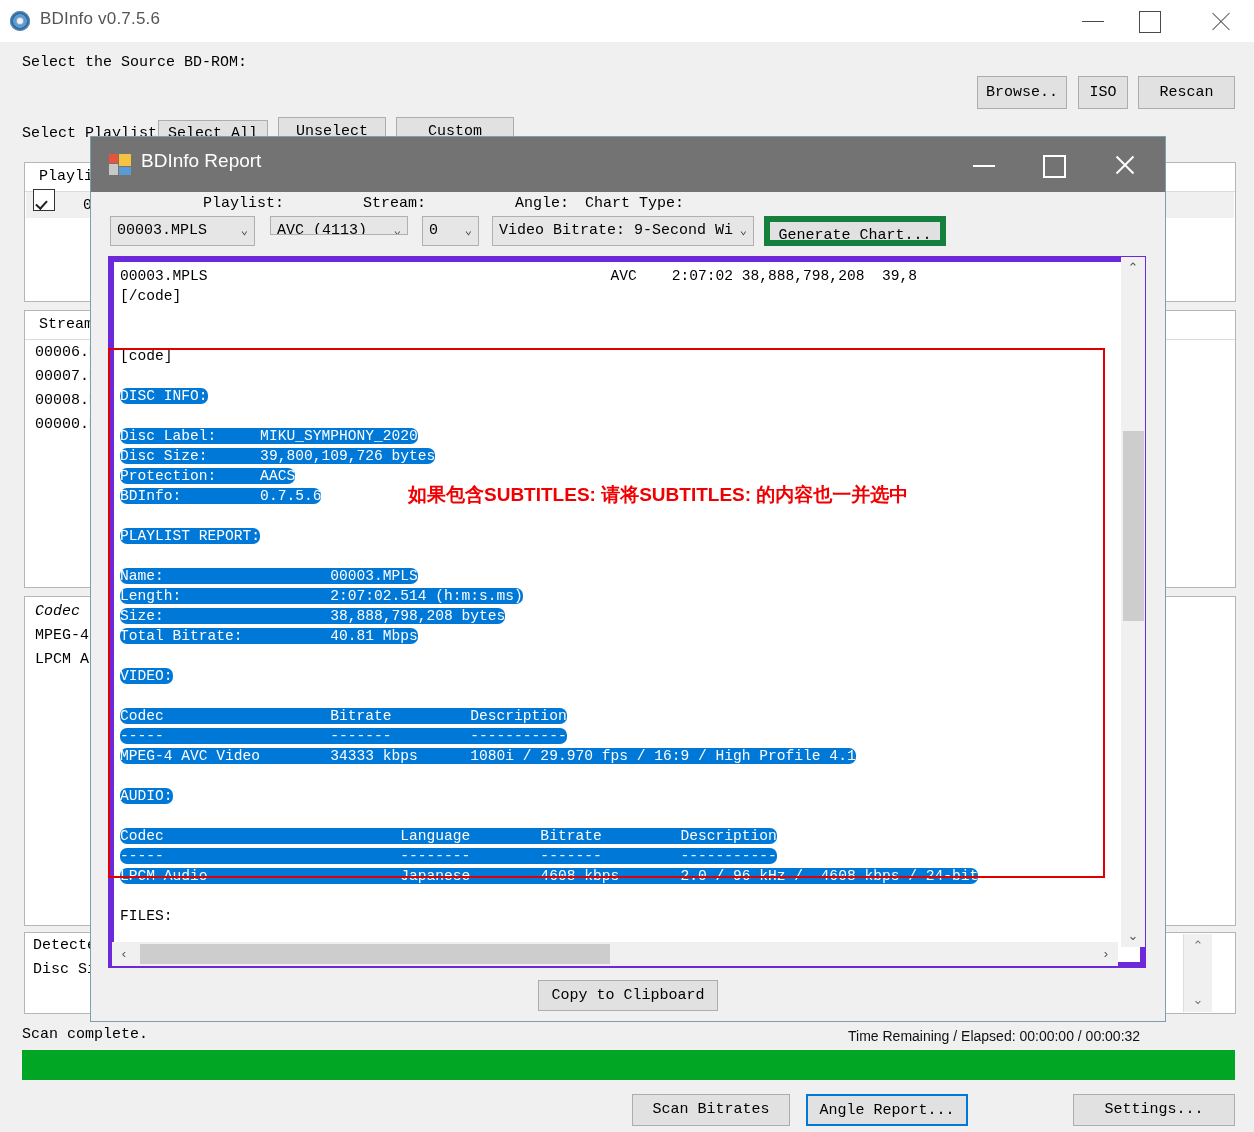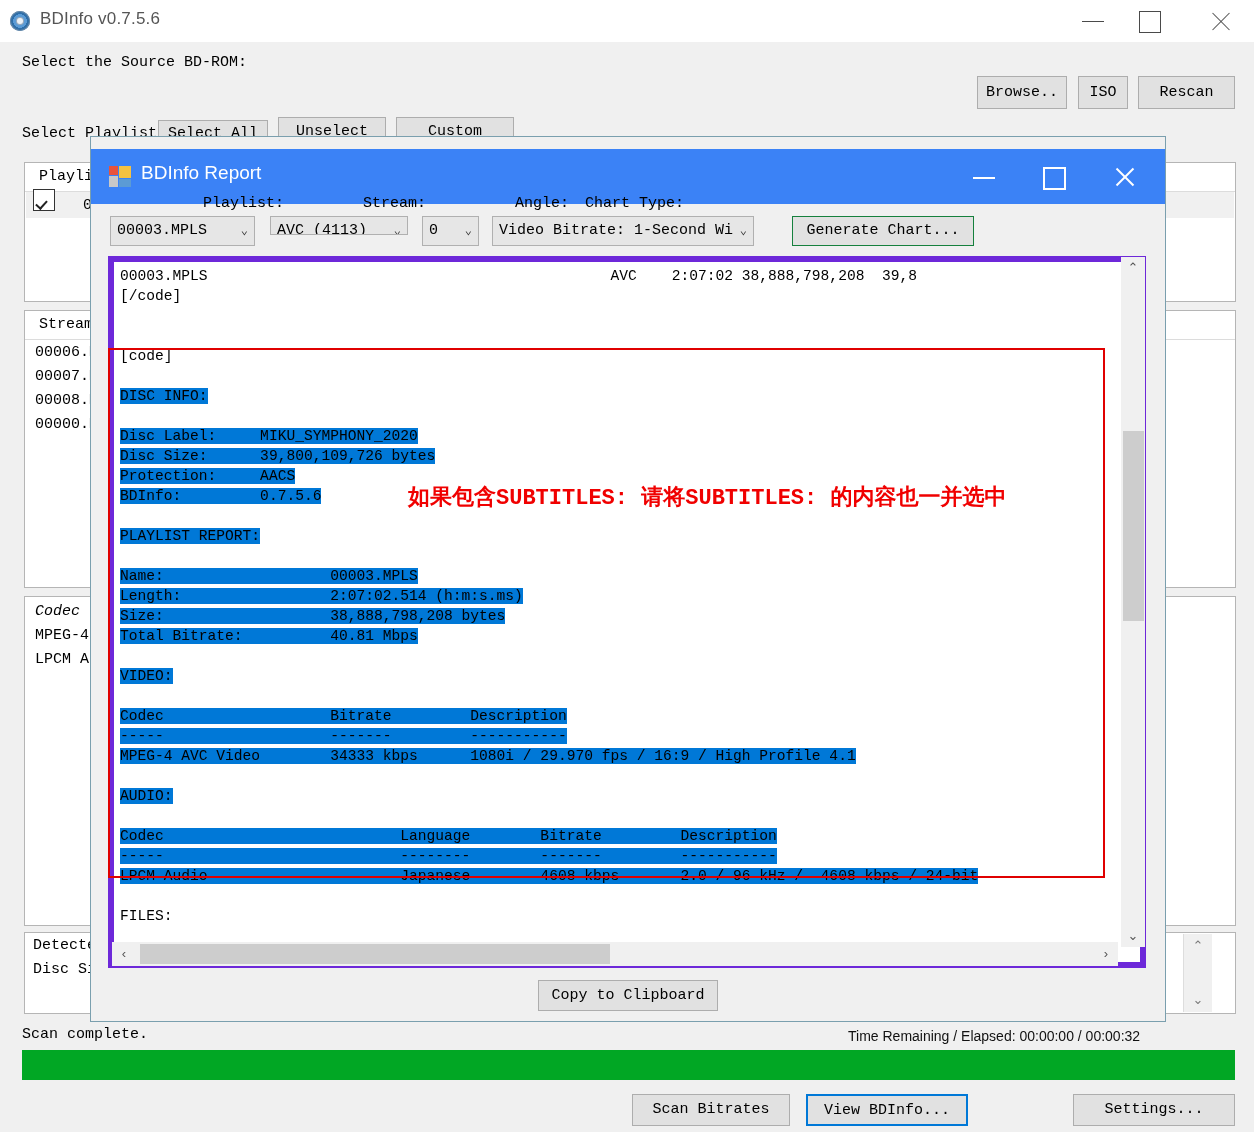--- a/index.html
+++ b/index.html
@@ -74,21 +74,21 @@
   #status-text{left:22px;top:1026px;}
   #time-text{position:absolute;left:848px;top:1028px;font-size:14px;color:#111;white-space:nowrap;}
   #progress-outer{position:absolute;left:22px;top:1050px;width:1213px;height:30px;background:#01a724;border:0;}
   #btn-scan{left:632px;top:1094px;width:158px;height:32px;line-height:30px;}
   #btn-viewreport{left:806px;top:1094px;width:162px;height:32px;line-height:30px;border:2px solid #0078d7;background:#e1e1e1;}
   #btn-settings{left:1073px;top:1094px;width:162px;height:32px;line-height:30px;}
 
   
   #dialog{position:absolute;left:91px;top:137px;width:1074px;height:884px;background:#f0f0f0;
     box-shadow:0 0 0 1px #7a9fae;}
-  #dlg-titlebar{position:absolute;left:0;top:0;width:1074px;height:55px;background:#3b82f6;margin-top:12px;}
+  #dlg-titlebar{position:absolute;left:0;top:0;width:1074px;height:55px;background:#737373;}
   #dlg-icon{position:absolute;left:18px;top:17px;width:22px;height:21px;}
   #dlg-icon i{position:absolute;display:block;}
   #dlg-icon .q1{left:0;top:0;width:9px;height:9px;background:#e8533c;}
   #dlg-icon .q2{left:10px;top:0;width:12px;height:12px;background:#f5c242;}
   #dlg-icon .q3{left:0;top:10px;width:9px;height:11px;background:#c8c8c8;}
   #dlg-icon .q4{left:10px;top:13px;width:12px;height:8px;background:#5b9bd5;}
   #dlg-title{position:absolute;left:50px;top:13px;font-size:19px;color:#fff;}
   .dlgwin{position:absolute;top:0;height:55px;width:70px;cursor:default;}
   #dlg-min{left:858px;} #dlg-max{left:928px;} #dlg-close{left:1000px;}
   .dw-line{position:absolute;left:24px;top:28px;width:22px;height:2px;background:#fff;}
@@ -101,33 +101,33 @@
   .dlg-lbl{position:absolute;font-size:15px;color:#000;}
   .combo{position:absolute;background:#e6e6e6;border:1px solid #b0b0b0;box-sizing:border-box;
     font-size:15px;color:#000;padding-left:6px;overflow:hidden;white-space:nowrap;cursor:default;}
   .combo .cv{display:block;line-height:28px;}
   .combo .carr{position:absolute;right:6px;top:0;line-height:28px;color:#333;font-size:12px;}
 
   #cmb-playlist{left:110px;top:216px;width:145px;height:30px;}
   #cmb-stream{left:270px;top:216px;width:138px;height:19px;}
   #cmb-angle{left:422px;top:216px;width:57px;height:30px;}
   #cmb-charttype{left:492px;top:216px;width:262px;height:30px;}
-  #btn-genchart{left:792px;top:216px;width:182px;height:30px;line-height:28px;background:#e1e1e1;border:1px solid #15803d;
+  #btn-genchart{left:764px;top:216px;width:182px;height:30px;line-height:28px;background:#e1e1e1;border:6px solid #15803d;
     position:absolute;text-align:center;font-size:15px;box-sizing:border-box;cursor:default;}
 
   
   #report-box{position:absolute;left:108px;top:256px;width:1038px;height:712px;background:#fff;
     border:6px solid #6d28d9;box-sizing:border-box;overflow:hidden;}
   #report-text{position:absolute;left:6px;top:4px;width:1000px;font-size:14.6px;line-height:20px;color:#000;
     white-space:pre;}
-  .hl{background:#0078d7;color:#000000;}
+  .hl{background:#0078d7;color:#ffffff;border-radius:7px;}
 
   #red-box{position:absolute;left:108px;top:348px;width:997px;height:530px;border:2px solid #e00000;
     box-sizing:border-box;pointer-events:none;}
-  #red-note{position:absolute;left:408px;top:482px;color:#f00000;font-size:22px;font-weight:bold;white-space:nowrap;font-family:Liberation Mono, monospace;}
+  #red-note{position:absolute;left:408px;top:482px;color:#f00000;font-size:19px;font-weight:bold;white-space:nowrap;}
 
   #vscroll{position:absolute;left:1121px;top:257px;width:24px;height:690px;background:#f0f0f0;}
   #vs-up{position:absolute;left:0;top:0;width:24px;height:22px;text-align:center;line-height:22px;color:#555;font-size:13px;}
   #vs-down{position:absolute;left:0;bottom:0;width:24px;height:22px;text-align:center;line-height:22px;color:#555;font-size:13px;}
   #vs-thumb{position:absolute;left:2px;top:174px;width:21px;height:190px;background:#cdcdcd;}
 
   #hscroll{position:absolute;left:112px;top:942px;width:1006px;height:24px;background:#f0f0f0;}
   #hs-left{position:absolute;left:0;top:0;width:24px;height:24px;text-align:center;line-height:24px;color:#555;font-size:13px;}
   #hs-right{position:absolute;right:0;top:0;width:24px;height:24px;text-align:center;line-height:24px;color:#555;font-size:13px;}
   #hs-thumb{position:absolute;left:28px;top:2px;width:470px;height:20px;background:#cdcdcd;}
@@ -207,21 +207,21 @@
   <div id="detected-scroll">
     <div class="sbarrow" style="top:3px;">⌃</div>
     <div class="sbarrow" style="bottom:3px;">⌄</div>
   </div>
 
   <div class="lbl mono" id="status-text">Scan complete.</div>
   <div id="time-text">Time Remaining / Elapsed:  00:00:00   /    00:00:32</div>
   <div id="progress-outer"></div>
 
   <div class="btn mono" id="btn-scan">Scan Bitrates</div>
-  <div class="btn mono" id="btn-viewreport">View BDInfo...</div>
+  <div class="btn mono" id="btn-viewreport">Angle Report...</div>
   <div class="btn mono" id="btn-settings">Settings...</div>
 </div>
 
 <div id="dialog">
 
   <div id="dlg-titlebar">
     <div id="dlg-icon">
       <i class="q1"></i>
         <i class="q2"></i>
         <i class="q3"></i>
@@ -254,21 +254,21 @@
 </div>
 <div class="combo mono" id="cmb-stream">
   <span class="cv">AVC (4113)</span>
   <span class="carr">⌄</span>
 </div>
 <div class="combo mono" id="cmb-angle">
   <span class="cv">0</span>
   <span class="carr">⌄</span>
 </div>
 <div class="combo mono" id="cmb-charttype">
-  <span class="cv">Video Bitrate: 1-Second Wi</span>
+  <span class="cv">Video Bitrate: 9-Second Wi</span>
   <span class="carr">⌄</span>
 </div>
 <div class="mono" id="btn-genchart">Generate Chart...</div>
 
 <div id="report-box">
   <div class="mono" id="report-text">00003.MPLS                                              AVC    2:07:02 38,888,798,208  39,8
 [/code]
 
 
 [code]

